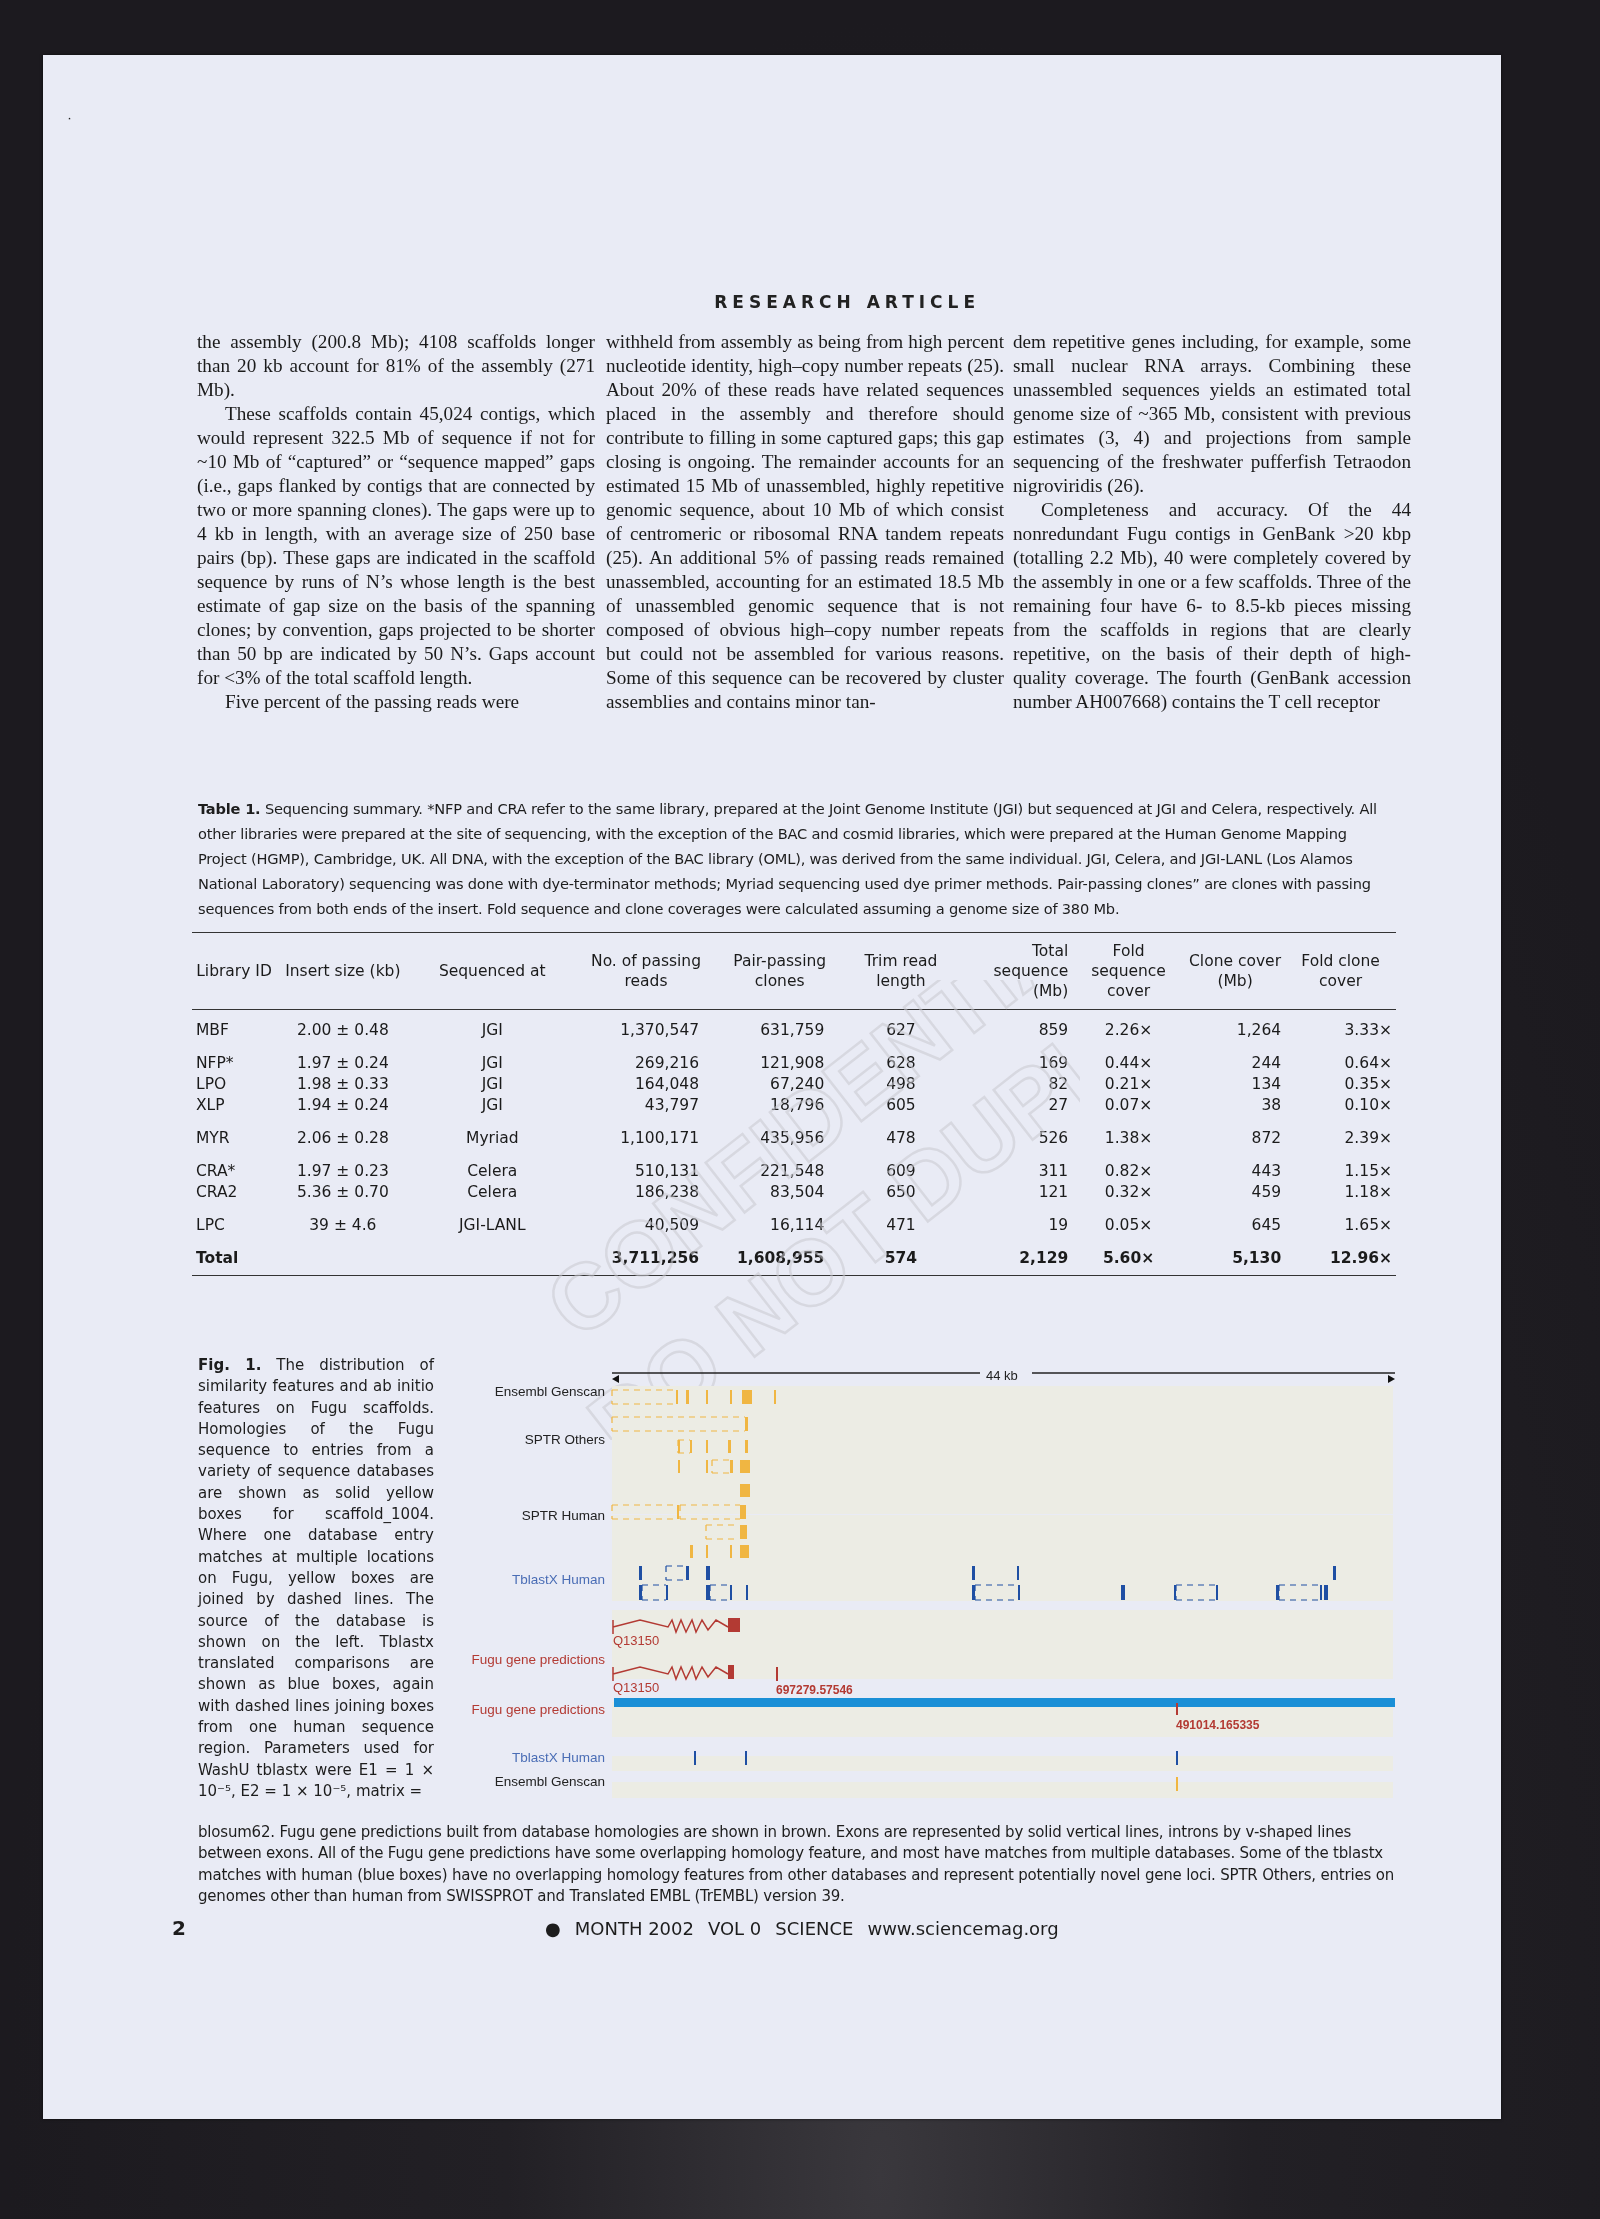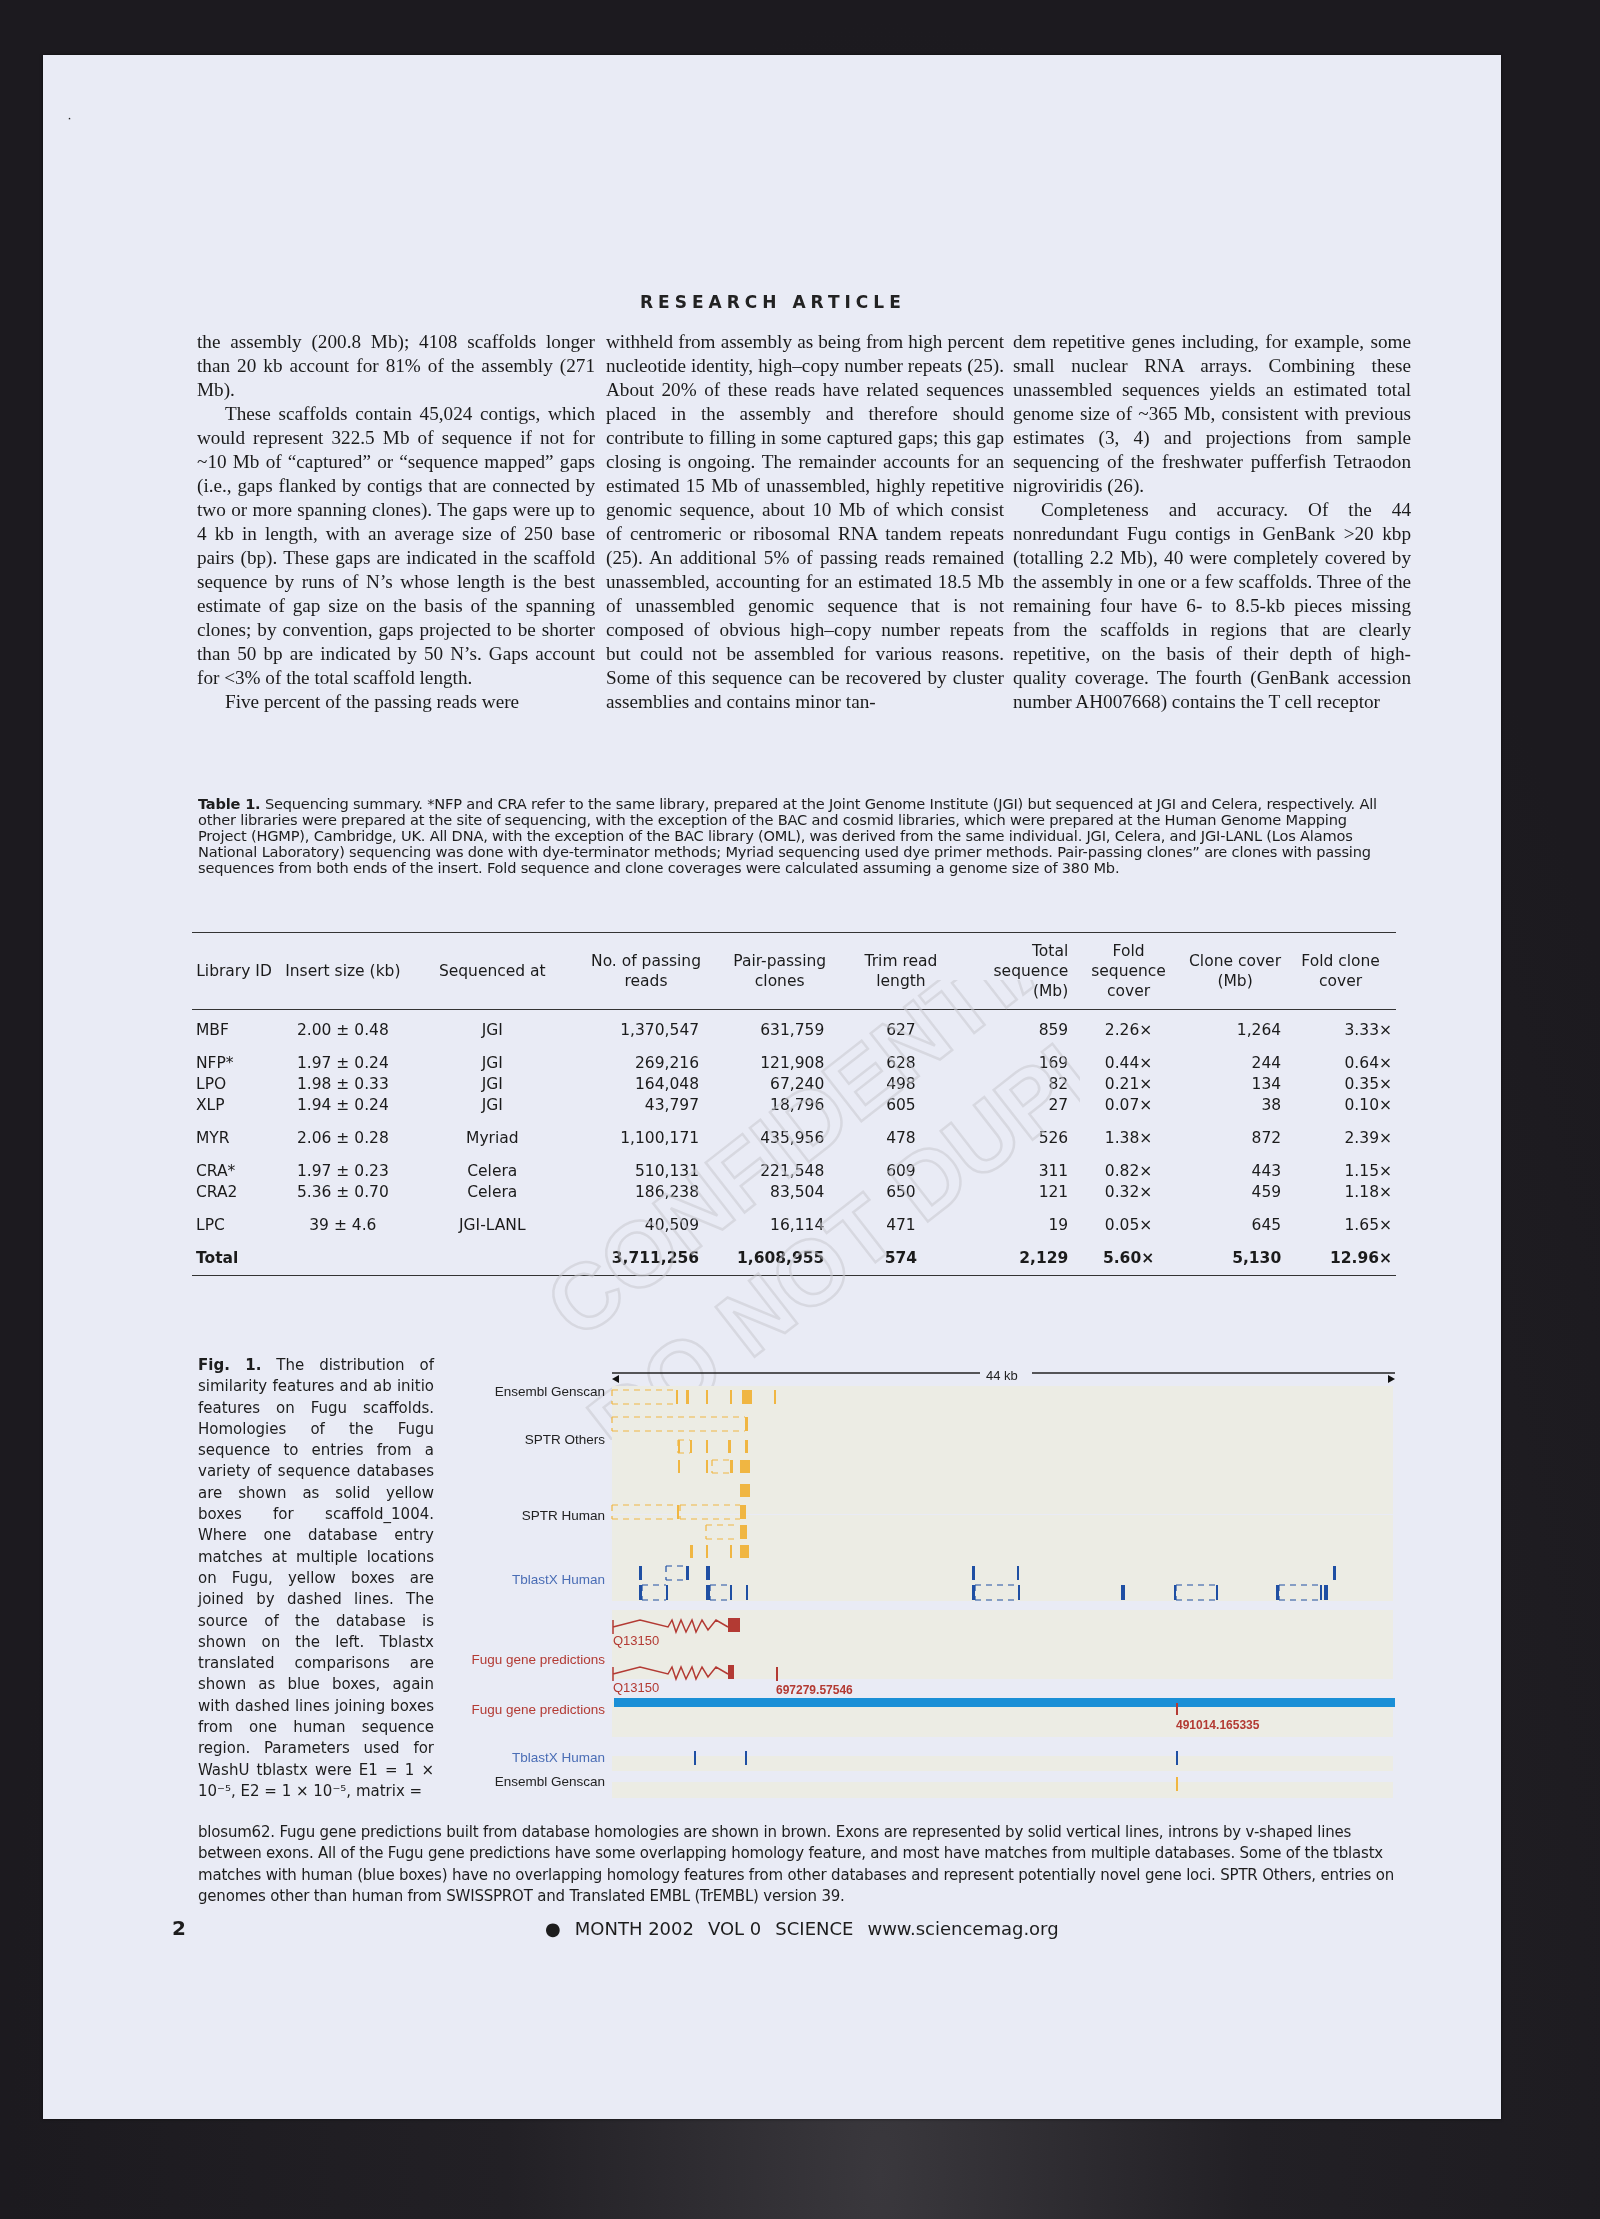--- a/index.html
+++ b/index.html
@@ -1,25 +1,25 @@
 <!DOCTYPE html>
 <html><head>
 <meta charset="utf-8">
 <style>
   html,body{margin:0;padding:0;}
   body{width:1600px;height:2219px;background:#1f1d22;position:relative;overflow:hidden;font-family:"Liberation Serif",serif;}
   .bg-noise{position:absolute;inset:0;background:radial-gradient(ellipse at 55% 98%, #3a383d 0%, #222025 30%, #1c1a1f 70%);}
   .sheet{position:absolute;left:43px;top:55px;width:1458px;height:2064px;background:#e9ebf5;box-shadow:0 0 3px rgba(0,0,0,.6);}
   .mark{position:absolute;color:#222;font-family:"DejaVu Sans",sans-serif;font-size:14px;}
-  .runhead{position:absolute;left:640px;top:292px;width:340px;text-align:left;font-family:"DejaVu Sans",sans-serif;font-weight:bold;font-size:17px;letter-spacing:5px;color:#222;}
+  .runhead{position:absolute;left:640px;top:292px;width:340px;text-align:right;font-family:"DejaVu Sans",sans-serif;font-weight:bold;font-size:17px;letter-spacing:5px;color:#222;}
   .col{position:absolute;top:330px;width:398px;font-size:19.2px;line-height:24px;color:#1b1b1b;text-align:justify;}
   .col p{margin:0;}
   .col p.ind{text-indent:28px;}
   .c1{left:197px;} .c2{left:606px;} .c3{left:1013px;}
-  .tcap{position:absolute;left:198px;top:796px;width:1198px;font-family:"DejaVu Sans",sans-serif;font-size:14.6px;line-height:16px;color:#1d1d1d;letter-spacing:-.2px;}
+  .tcap{position:absolute;left:198px;top:796px;width:1198px;font-family:"DejaVu Sans",sans-serif;font-size:14.6px;line-height:25px;color:#1d1d1d;letter-spacing:-.2px;}
   .tcap b{font-weight:bold;}
   table.t1{position:absolute;left:192px;top:932px;width:1204px;border-collapse:collapse;font-family:"DejaVu Sans",sans-serif;font-size:15.5px;color:#1b1b1b;}
   table.t1 th{font-weight:normal;line-height:20px;padding:8px 4px 8px 4px;vertical-align:middle;border-top:1.5px solid #333;border-bottom:1.5px solid #333;}
   table.t1 td{padding:0 4px;height:21px;line-height:21px;}
   table.t1 tr.gap td{padding-top:12px;}
   table.t1 tr.first td{padding-top:10px;}
   table.t1 tr.total td{font-weight:bold;padding-top:12px;padding-bottom:6px;border-bottom:1.5px solid #333;}
   .ac{text-align:center;} .ar{text-align:right;} .al{text-align:left;}
   .fcap{position:absolute;left:198px;top:1355px;width:236px;font-family:"DejaVu Sans",sans-serif;font-size:15px;line-height:21.3px;color:#1d1d1d;text-align:justify;}
   .fcap2{position:absolute;left:198px;top:1822px;width:1200px;font-family:"DejaVu Sans",sans-serif;font-size:15px;line-height:21.3px;color:#1d1d1d;letter-spacing:-.2px;}

